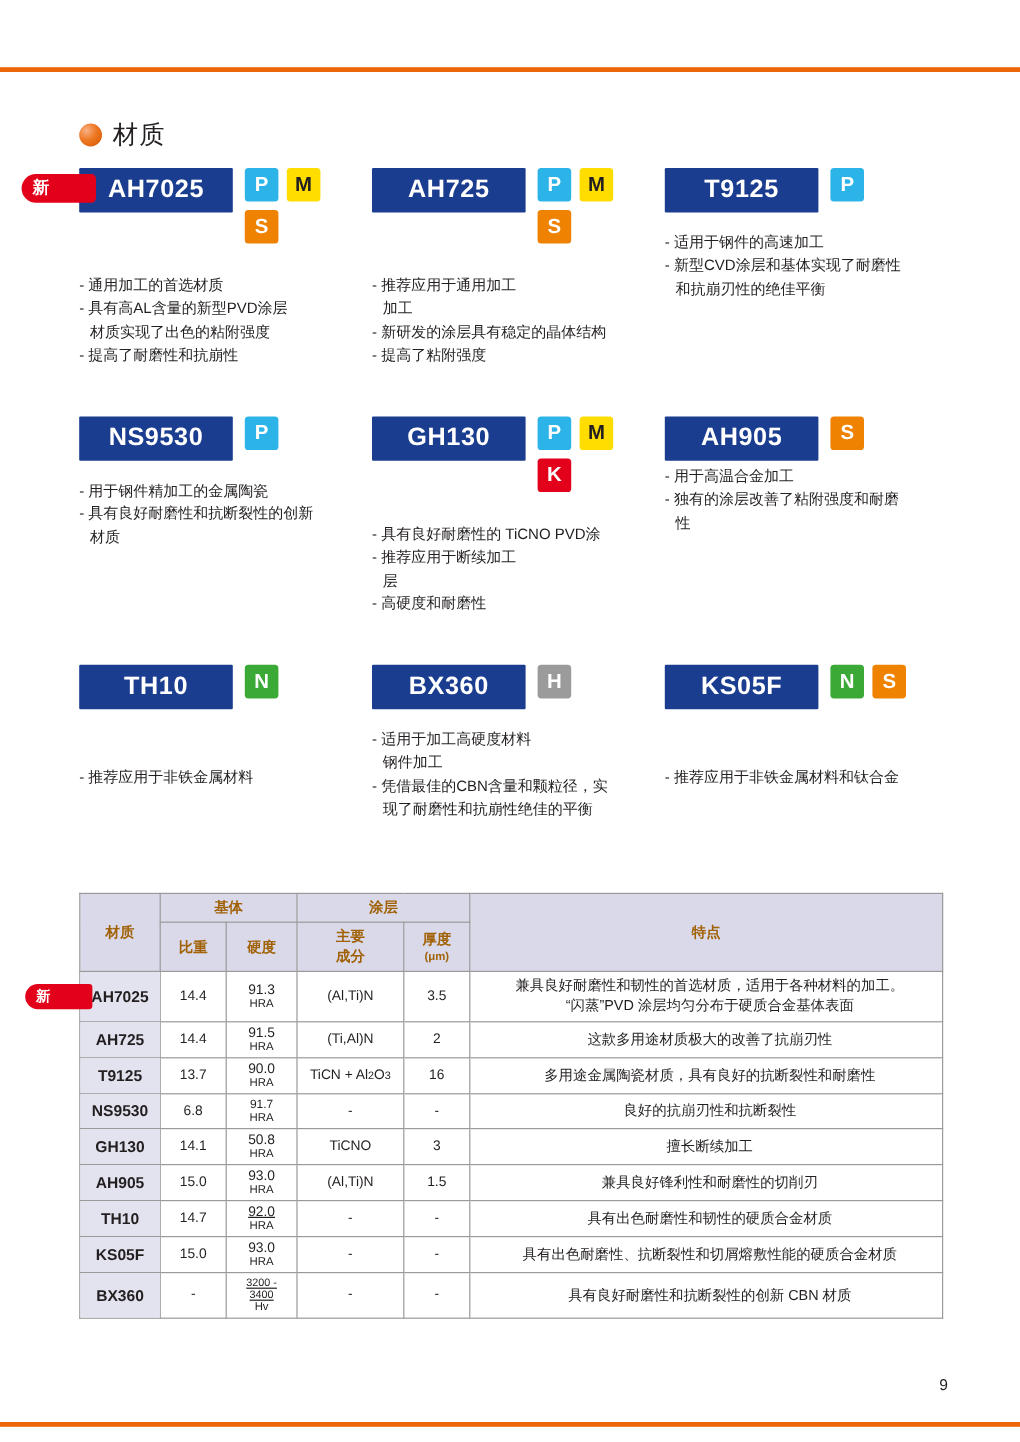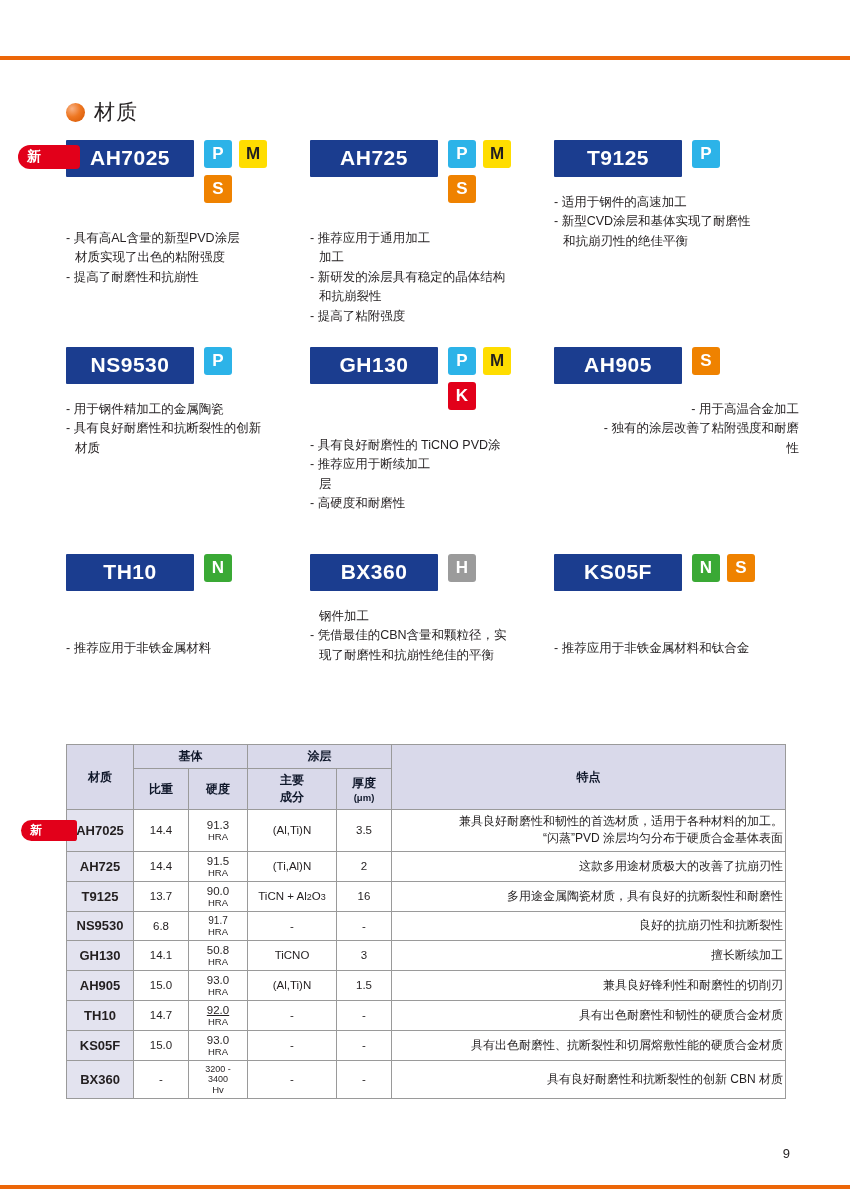--- a/index.html
+++ b/index.html
@@ -157,31 +157,31 @@
   }
   table.spec th, table.spec td {
     border: 1px solid #9a9a9a;
     text-align: center;
     vertical-align: middle;
     padding: 3px 2px;
   }
   table.spec thead th {
     background: #d9d9ea;
     font-weight: bold;
-    color: #0f172a;
+    color: #a16207;
     font-size: 12px;
   }
   table.spec td.grade {
     background: #e3e3ef;
     font-weight: bold;
     font-size: 13px;
     position: relative;
   }
   table.spec td.feat {
-    text-align: right;
+    text-align: center;
     padding-left: 8px;
     font-size: 12px;
     line-height: 1.45;
   }
   .sub { font-size: 9px; }
   .unit { font-size: 9.5px; display: block; }
   .small-u { font-size: 9.5px; }
   .pageno {
     position: absolute;
     right: 60px;
@@ -208,39 +208,39 @@
         <div class="badge-line">
           <div class="new-flag">新</div>
           <div class="grade-name">AH7025</div>
           <div class="iso-wrap">
             <div class="iso p">P</div>
             <div class="iso m">M</div>
             <div class="iso s">S</div>
           </div>
         </div>
         <div class="desc" style="margin-top: 26px;">
+          <div>- 通用加工的首选材质</div>
           <div>- 具有高AL含量的新型PVD涂层</div>
           <div class="cont">材质实现了出色的粘附强度</div>
           <div>- 提高了耐磨性和抗崩性</div>
         </div>
       </div>
       <div class="grade-cell" style="left: 310px; top: 0px;">
         <div class="badge-line">
           <div class="grade-name">AH725</div>
           <div class="iso-wrap">
             <div class="iso p">P</div>
             <div class="iso m">M</div>
             <div class="iso s">S</div>
           </div>
         </div>
         <div class="desc" style="margin-top: 26px;">
           <div>- 推荐应用于通用加工</div>
           <div class="cont">加工</div>
           <div>- 新研发的涂层具有稳定的晶体结构</div>
-          <div class="cont">和抗崩裂性</div>
           <div>- 提高了粘附强度</div>
         </div>
       </div>
       <div class="grade-cell" style="left: 554px; top: 0px;">
         <div class="badge-line">
           <div class="grade-name">T9125</div>
           <div class="iso-wrap">
             <div class="iso p">P</div>
           </div>
         </div>
@@ -279,21 +279,21 @@
           <div>- 高硬度和耐磨性</div>
         </div>
       </div>
       <div class="grade-cell" style="left: 554px; top: 207px;">
         <div class="badge-line">
           <div class="grade-name">AH905</div>
           <div class="iso-wrap">
             <div class="iso s">S</div>
           </div>
         </div>
-        <div class="desc" style="margin-top: 16px; text-align: right;">
+        <div class="desc" style="margin-top: 4px;">
           <div>- 用于高温合金加工</div>
           <div>- 独有的涂层改善了粘附强度和耐磨</div>
           <div class="cont">性</div>
         </div>
       </div>
       <div class="grade-cell" style="left: 66px; top: 414px;">
         <div class="badge-line">
           <div class="grade-name">TH10</div>
           <div class="iso-wrap">
             <div class="iso n">N</div>
@@ -304,20 +304,21 @@
         </div>
       </div>
       <div class="grade-cell" style="left: 310px; top: 414px;">
         <div class="badge-line">
           <div class="grade-name">BX360</div>
           <div class="iso-wrap">
             <div class="iso h">H</div>
           </div>
         </div>
         <div class="desc" style="margin-top: 16px;">
+          <div>- 适用于加工高硬度材料</div>
           <div class="cont">钢件加工</div>
           <div>- 凭借最佳的CBN含量和颗粒径，实</div>
           <div class="cont">现了耐磨性和抗崩性绝佳的平衡</div>
         </div>
       </div>
       <div class="grade-cell" style="left: 554px; top: 414px;">
         <div class="badge-line">
           <div class="grade-name">KS05F</div>
           <div class="iso-wrap">
             <div class="iso n">N</div>
@@ -455,21 +456,21 @@
             <td>-</td>
             <td>-</td>
             <td class="feat">
               <div>具有出色耐磨性、抗断裂性和切屑熔敷性能的硬质合金材质</div>
             </td>
           </tr>
           <tr>
             <td class="grade"><span>BX360</span></td>
             <td>-</td>
             <td>
-              <div style="font-size: 9px;">3200 -<br>3400</div>
+              <div style="font-size: 9px; text-decoration: underline;">3200 -<br>3400</div>
               <div class="small-u">Hv</div>
             </td>
             <td>-</td>
             <td>-</td>
             <td class="feat">
               <div>具有良好耐磨性和抗断裂性的创新 CBN 材质</div>
             </td>
           </tr>
         </tbody>
     </table>

